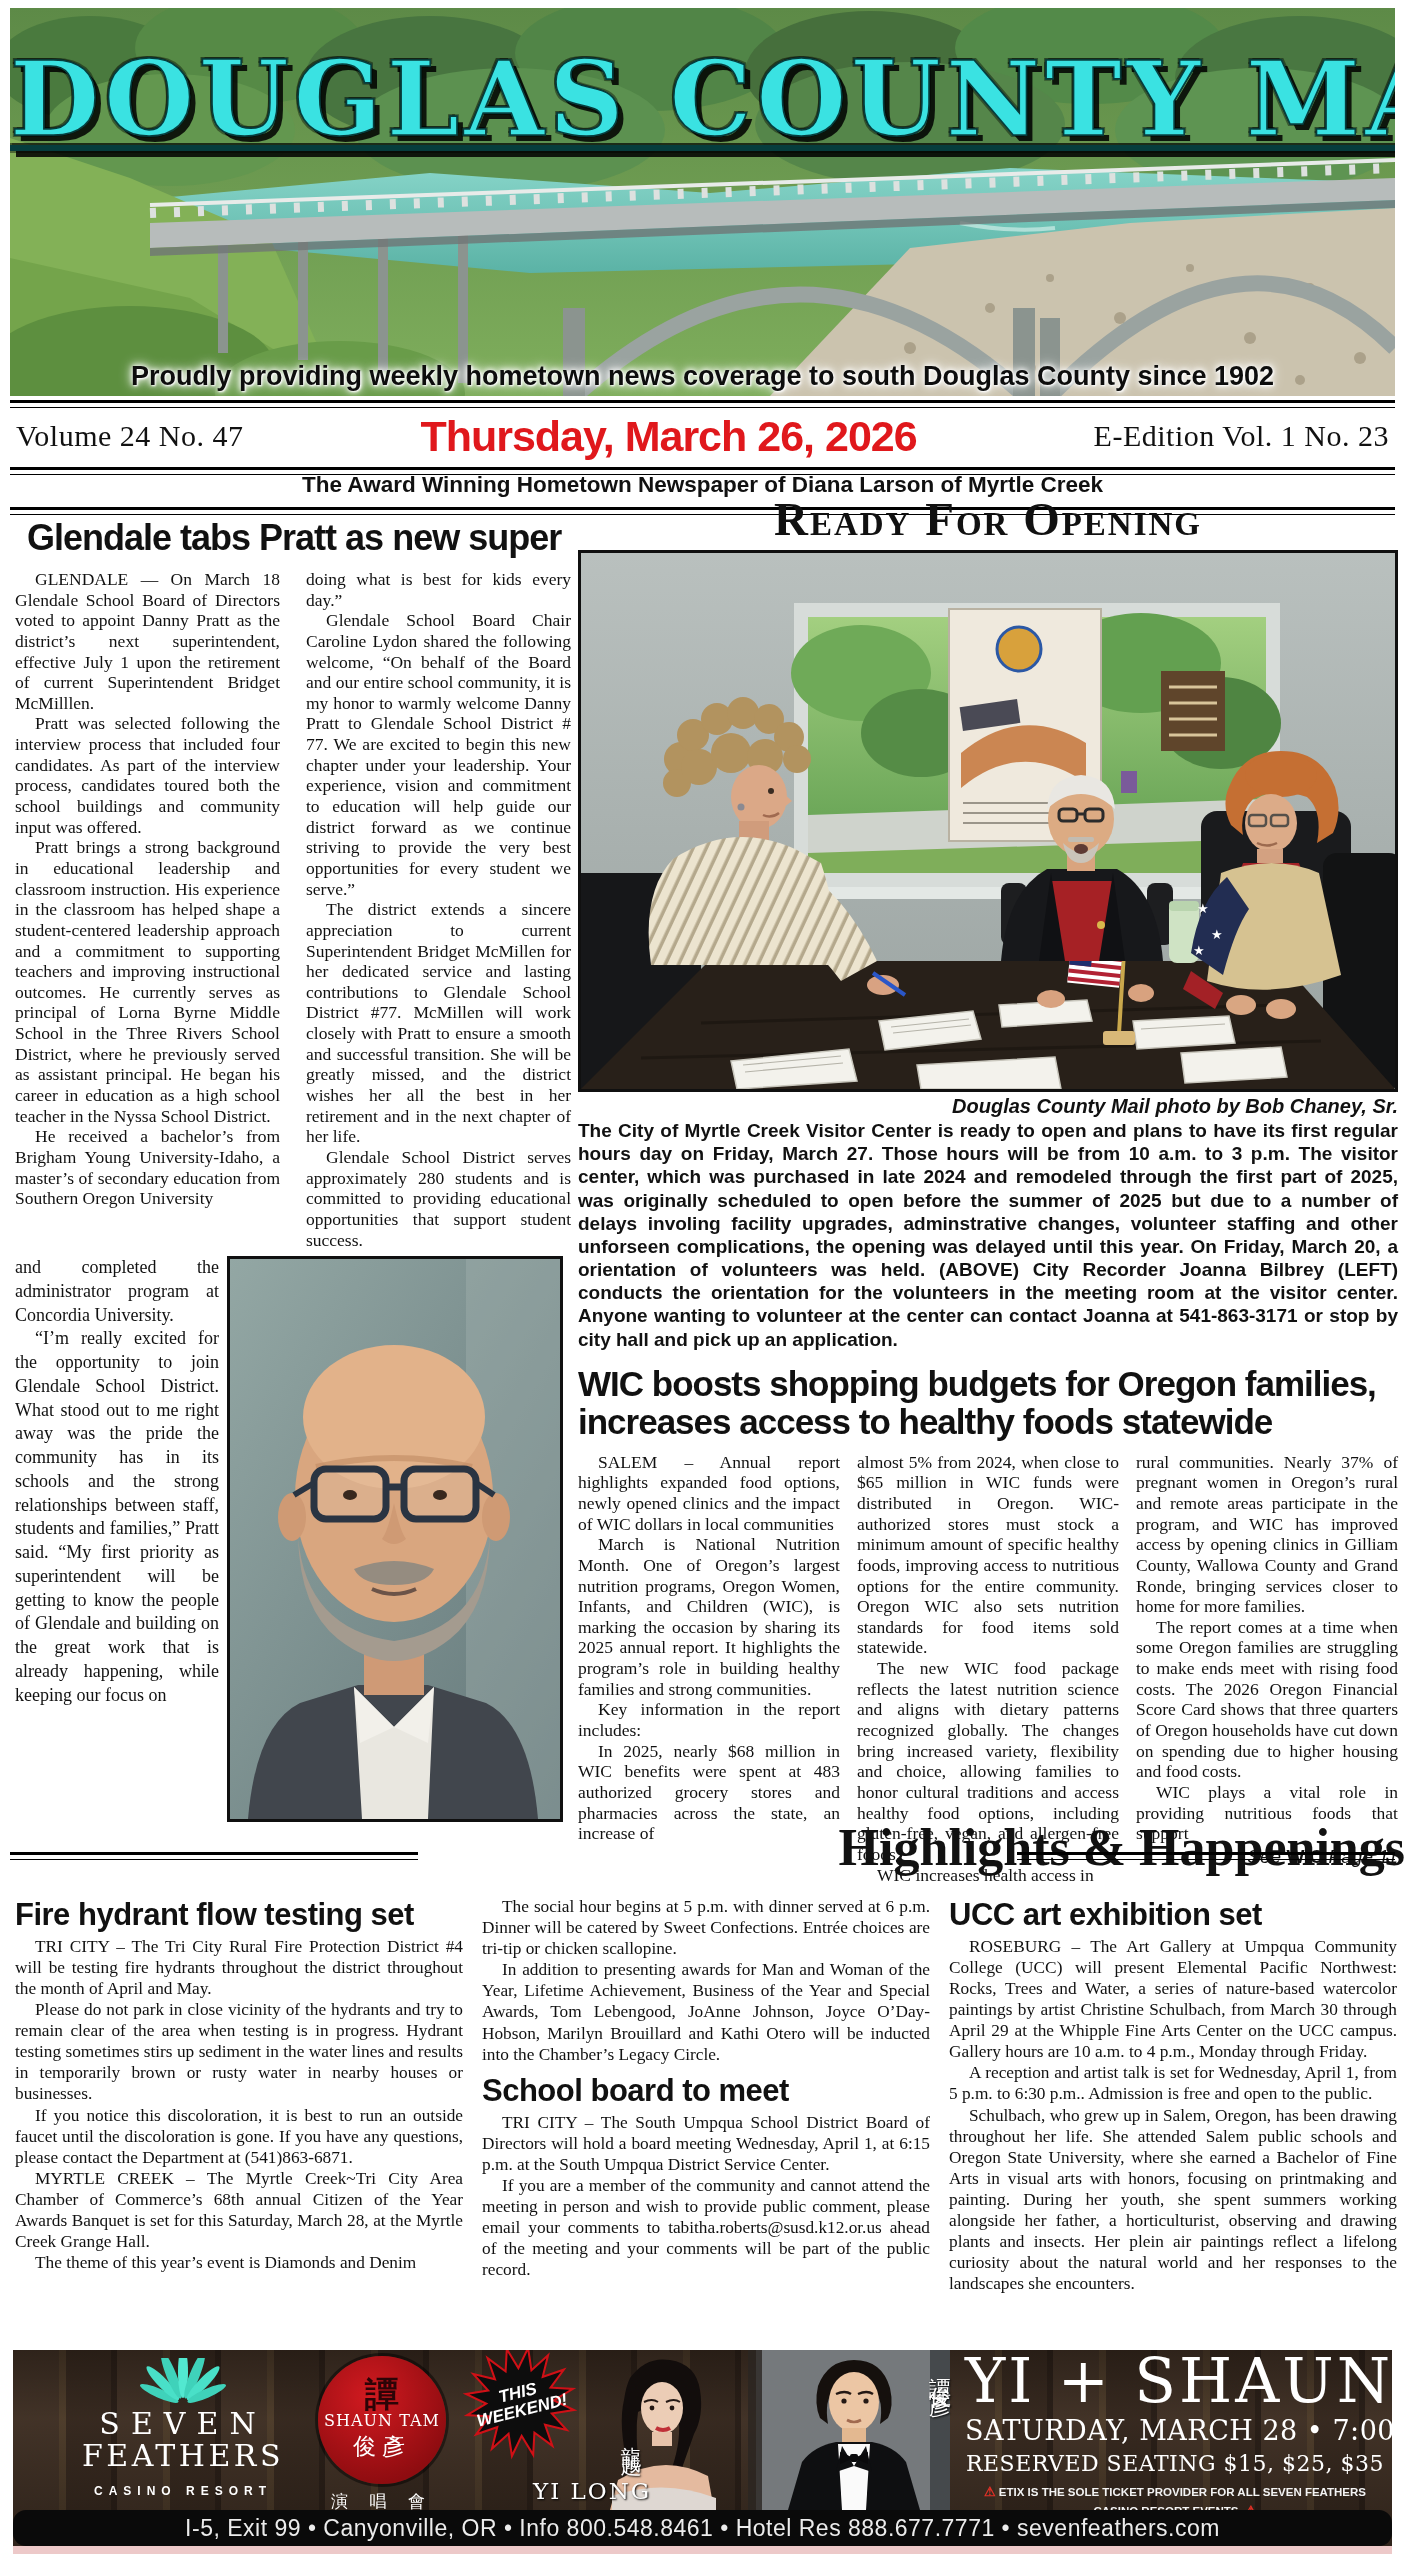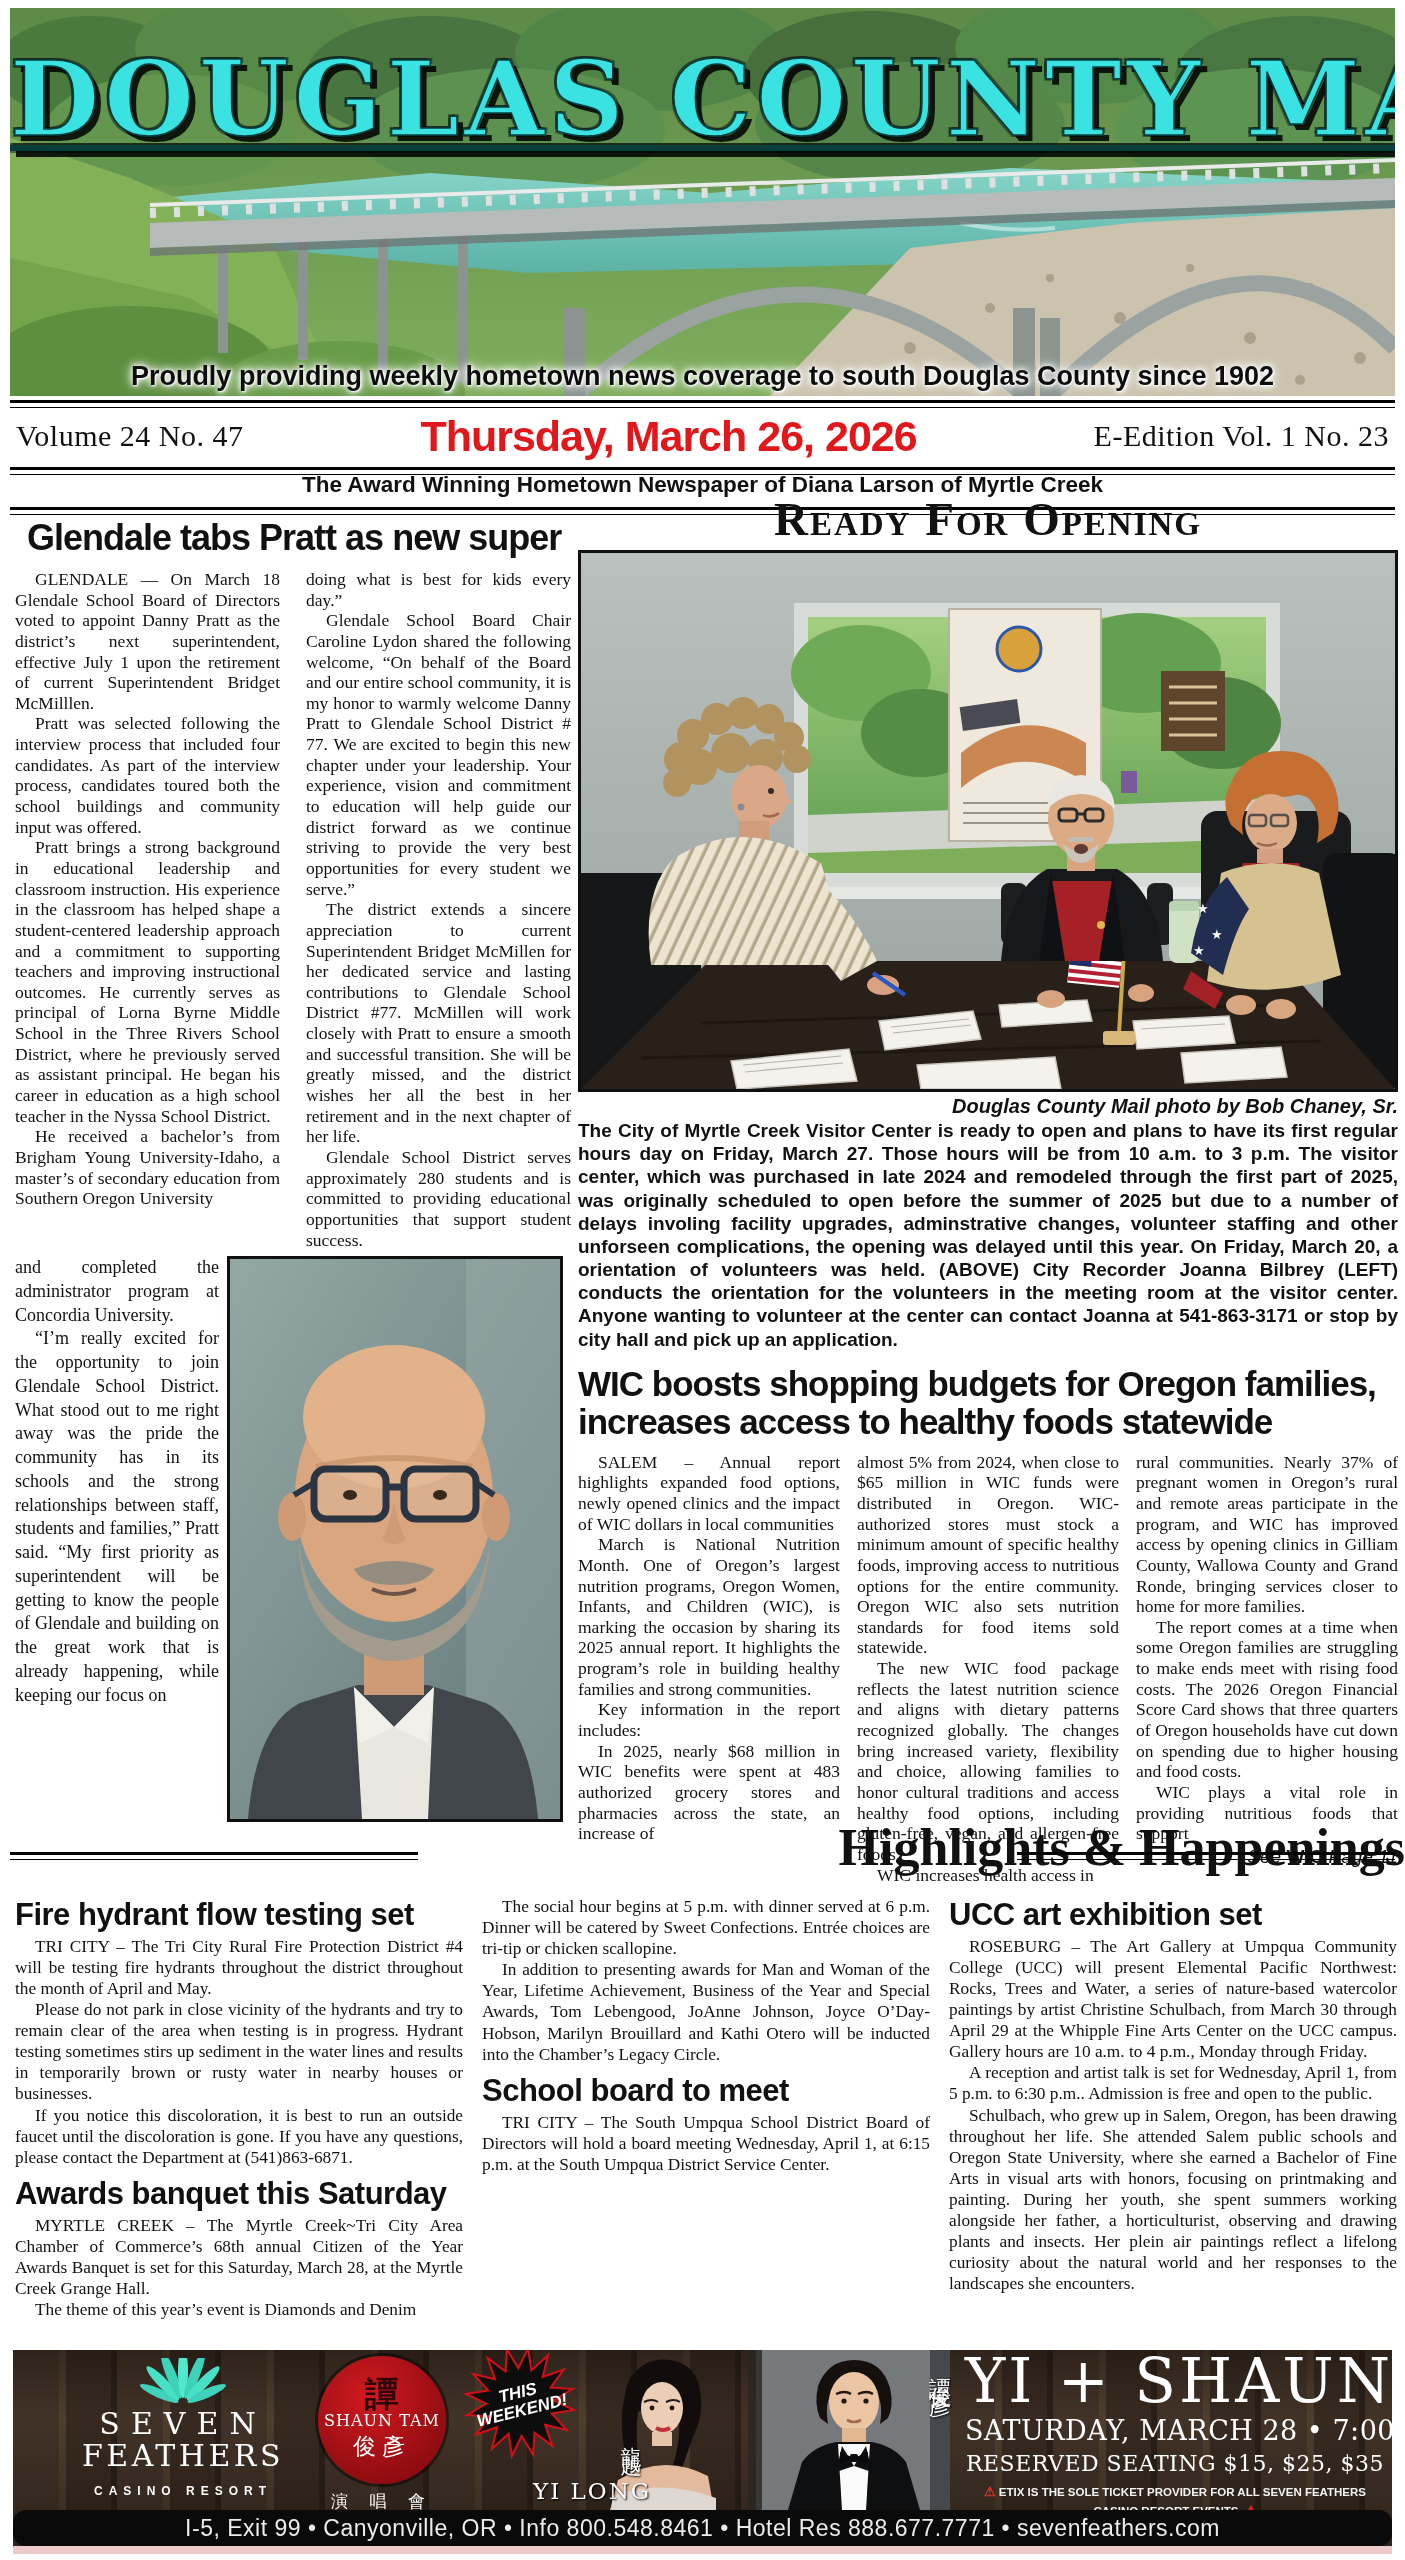--- a/index.html
+++ b/index.html
@@ -451,29 +451,29 @@
     <div class="hh-title">Highlights &amp; Happenings</div>
     <div class="hh-rule-r dbl"></div>
   </div>
 
   <div class="hl">
     <div class="c">
       <h3>Fire hydrant flow testing set</h3>
       <p>TRI CITY – The Tri City Rural Fire Protection District #4 will be testing fire hydrants throughout the district throughout the month of April and May.</p>
       <p>Please do not park in close vicinity of the hydrants and try to remain clear of the area when testing is in progress. Hydrant testing sometimes stirs up sediment in the water lines and results in temporarily brown or rusty water in nearby houses or businesses.</p>
       <p>If you notice this discoloration, it is best to run an outside faucet until the discoloration is gone. If you have any questions, please contact the Department at (541)863-6871.</p>
-      <h3 class="mt">Awards banquet this Saturday</h3>
       <p>MYRTLE CREEK – The Myrtle Creek~Tri City Area Chamber of Commerce’s 68th annual Citizen of the Year Awards Banquet is set for this Saturday, March 28, at the Myrtle Creek Grange Hall.</p>
       <p>The theme of this year’s event is Diamonds and Denim</p>
     </div>
     <div class="c">
       <p>The social hour begins at 5 p.m. with dinner served at 6 p.m. Dinner will be catered by Sweet Confections. Entrée choices are tri-tip or chicken scallopine.</p>
       <p>In addition to presenting awards for Man and Woman of the Year, Lifetime Achievement, Business of the Year and Special Awards, Tom Lebengood, JoAnne Johnson, Joyce O’Day-Hobson, Marilyn Brouillard and Kathi Otero will be inducted into the Chamber’s Legacy Circle.</p>
       <h3 class="mt">School board to meet</h3>
       <p>TRI CITY – The South Umpqua School District Board of Directors will hold a board meeting Wednesday, April 1, at 6:15 p.m. at the South Umpqua District Service Center.</p>
+      <p>If you are a member of the community and cannot attend the meeting in person and wish to provide public comment, please email your comments to tabitha.roberts@susd.k12.or.us ahead of the meeting and your comments will be part of the public record.</p>
     </div>
     <div class="c">
       <h3>UCC art exhibition set</h3>
       <p>ROSEBURG – The Art Gallery at Umpqua Community College (UCC) will present Elemental Pacific Northwest: Rocks, Trees and Water, a series of nature-based watercolor paintings by artist Christine Schulbach, from March 30 through April 29 at the Whipple Fine Arts Center on the UCC campus. Gallery hours are 10 a.m. to 4 p.m., Monday through Friday.</p>
       <p>A reception and artist talk is set for Wednesday, April 1, from 5 p.m. to 6:30 p.m.. Admission is free and open to the public.</p>
       <p>Schulbach, who grew up in Salem, Oregon, has been drawing throughout her life. She attended Salem public schools and Oregon State University, where she earned a Bachelor of Fine Arts in visual arts with honors, focusing on printmaking and painting. During her youth, she spent summers working alongside her father, a horticulturist, observing and drawing plants and insects. Her plein air paintings reflect a lifelong curiosity about the natural world and her responses to the landscapes she encounters.</p>
     </div>
   </div>
 
   <div class="ad">

